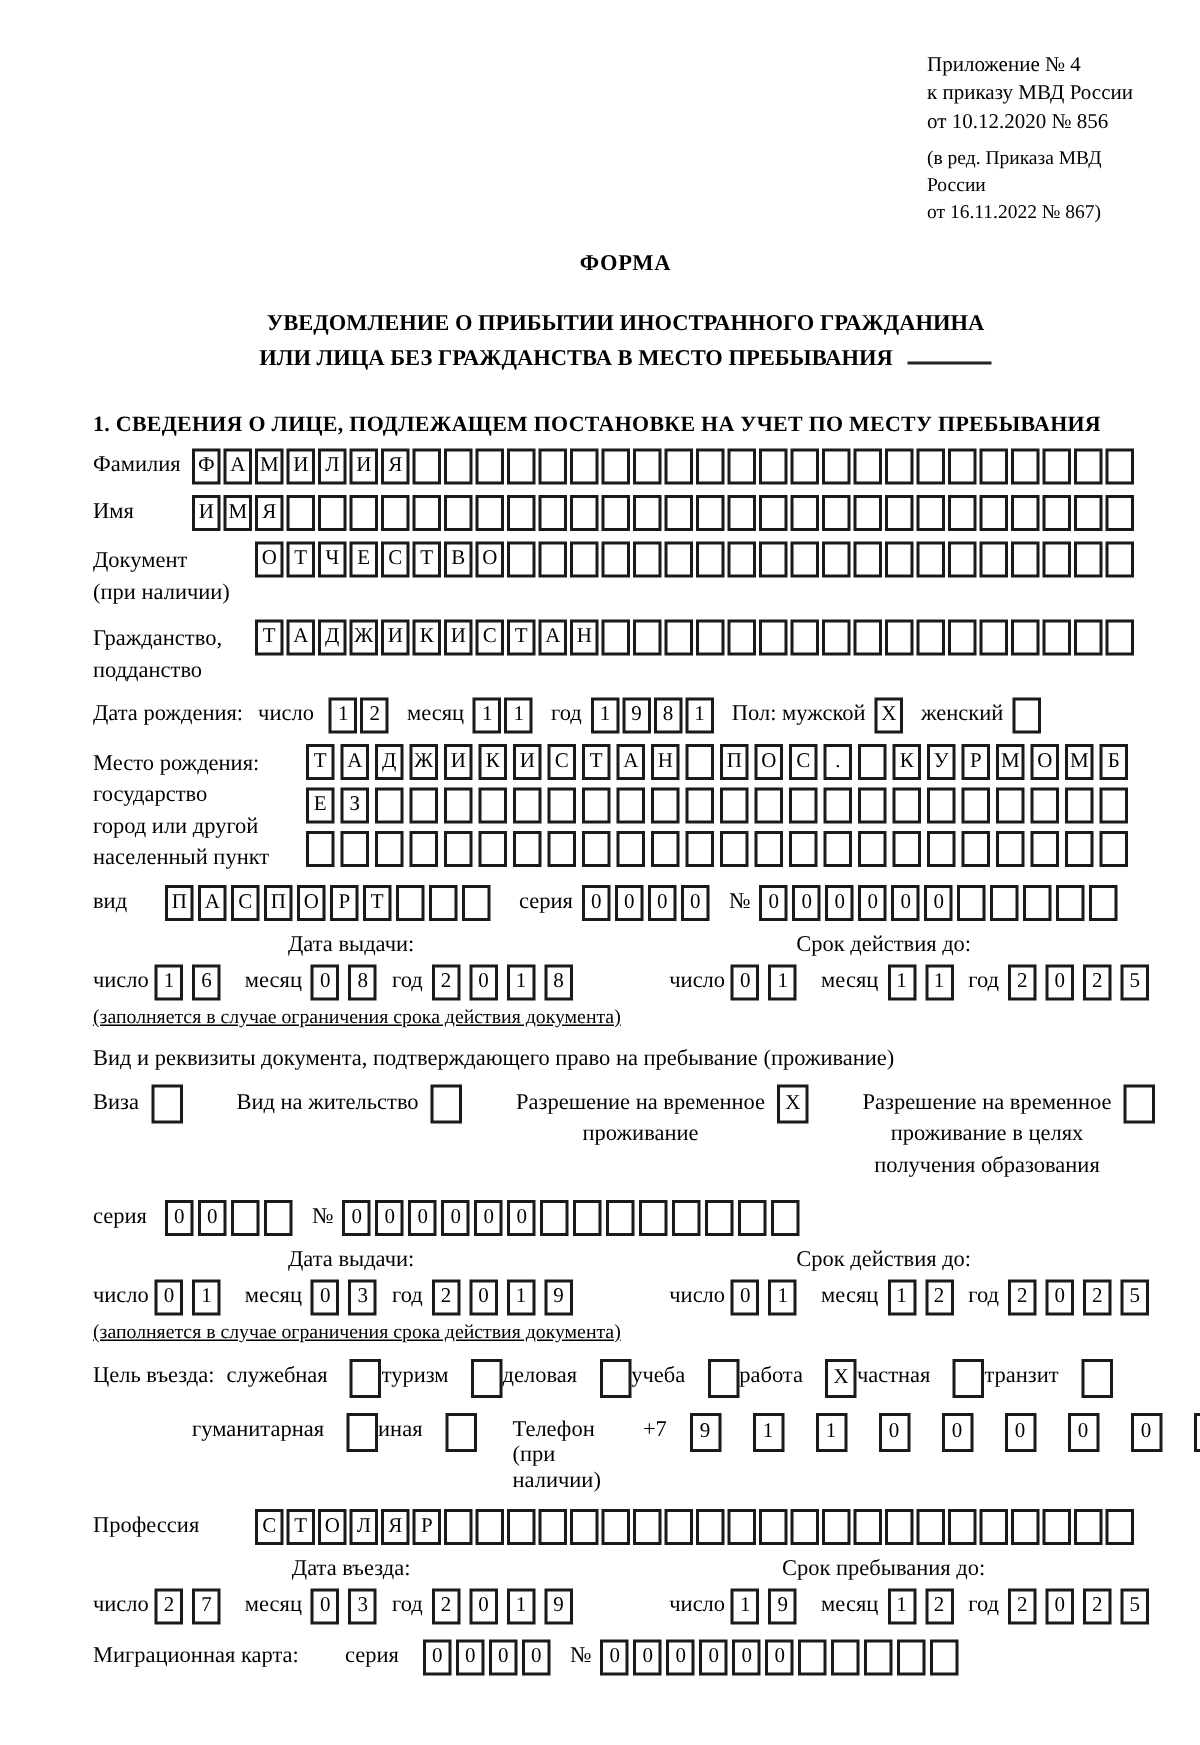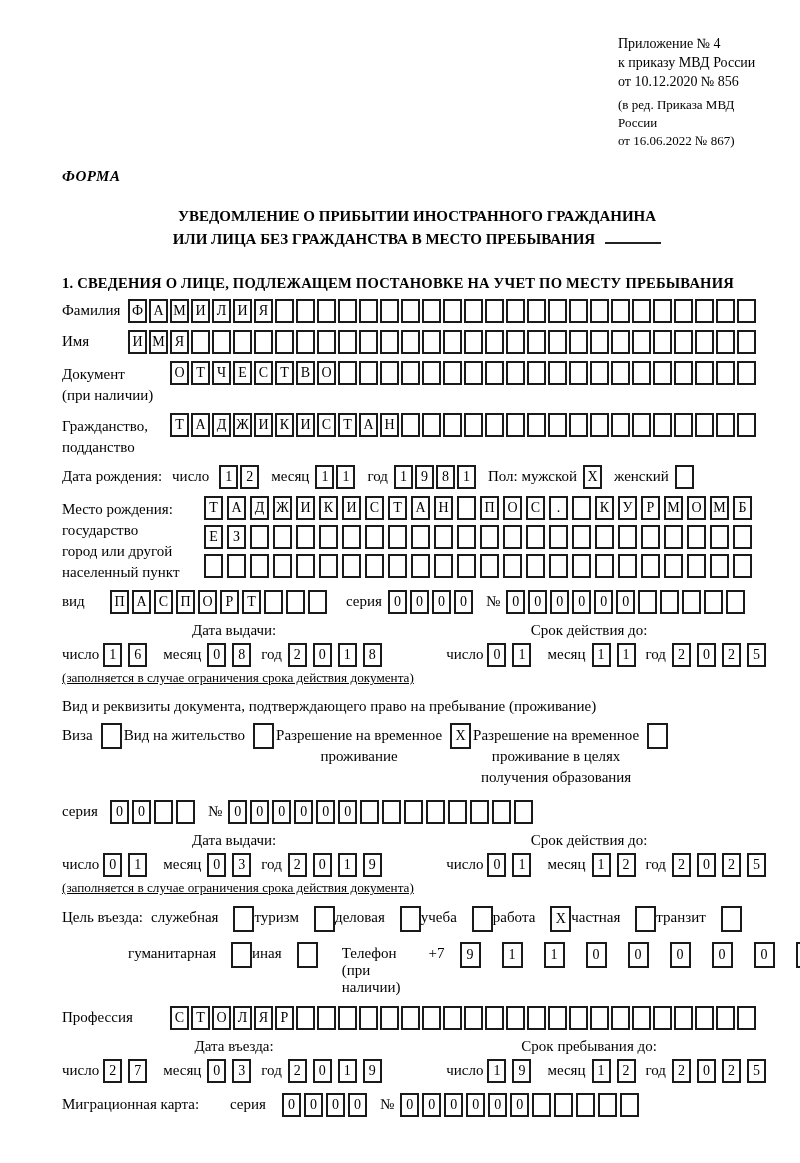--- a/index.html
+++ b/index.html
@@ -9,21 +9,21 @@
     background: #ffffff;
     font-family: "Liberation Serif", serif;
     color: #000;
     font-size: 15px;
   }
   .page { width: 800px; height: 1163px; padding: 34px 28px 10px 62px; overflow: hidden; position: relative; }
 
   
   .annex { margin-left: 556px; line-height: 19px; font-size: 14px; }
   .annex-note { margin-left: 556px; line-height: 18px; font-size: 13px; margin-top: 5px; }
-  .forma { text-align: left; font-weight: bold; font-size: 15px; margin-top: 18px; letter-spacing: .5px; font-style: italic; }
+  .forma { text-align: center; font-weight: bold; font-size: 15px; margin-top: 18px; letter-spacing: .5px; }
   .title { text-align: center; font-weight: bold; font-size: 15px; line-height: 23px; margin-top: 20px; }
   .title-underline { display: inline-block; width: 56px; border-bottom: 2px solid #222; height: 14px; margin-left: 10px; }
   .section-title { font-weight: bold; font-size: 14.6px; margin-top: 24px; letter-spacing: .2px; }
 
   
   .crow { display: flex; align-items: flex-start; margin-top: 7px; }
   .lbl { padding-top: 3px; flex: 0 0 auto; }
   .w66 { width: 66px; }
   .w108 { width: 108px; }
   .w142 { width: 142px; }
@@ -48,21 +48,21 @@
   .center-bold { text-align: center; font-weight: bold; font-size: 14.8px; margin-top: 9px; }
 
   .datepair { display: flex; margin-top: 8px; }
   .dp-half-l { width: 345px; }
   .dp-half-r { flex: 1; }
   .dp-title { text-align: center; margin-bottom: 4px; }
   .note-right { text-align: left; font-size: 13.2px; margin-top: 3px; text-decoration: underline; }
 
   .intro { line-height: 25px; margin-top: 8px; }
 
-  .opt-row { display: flex; margin-top: 4px; }
+  .opt-row { display: flex; justify-content: space-between; margin-top: 4px; }
   .opt { display: flex; align-items: flex-start; }
   .opt .txt { text-align: center; line-height: 21px; padding-top: 2px; }
   .opt .cell { margin-left: 8px; width: 21px; height: 26px; }
 
   .purpose-row { display: flex; align-items: flex-start; margin-top: 10px; }
   .purpose-row .p-lbl { padding-top: 3px; margin-right: 8px; }
   .purpose-row .cell { width: 21px; height: 26px; margin: 0 14px 0 7px; }
   .purpose-row .cell:last-child { margin-right: 0; }
 
   .phone-wrap { display: flex; align-items: flex-start; }
@@ -72,21 +72,21 @@
 
 <div class="page">
 
   <div class="annex">
     <div>Приложение № 4</div>
     <div>к приказу МВД России</div>
     <div>от 10.12.2020 № 856</div>
   </div>
   <div class="annex-note">
     <div>(в ред. Приказа МВД России</div>
-    <div>от 16.06.2022 № 867)</div>
+    <div>от 16.11.2022 № 867)</div>
   </div>
   <div class="forma">ФОРМА</div>
 
   <div class="title">
     <div>УВЕДОМЛЕНИЕ О ПРИБЫТИИ ИНОСТРАННОГО ГРАЖДАНИНА</div>
     <div><span>ИЛИ ЛИЦА БЕЗ ГРАЖДАНСТВА В МЕСТО ПРЕБЫВАНИЯ</span><span class="title-underline"></span></div>
   </div>
 
   <div class="section-title">1. СВЕДЕНИЯ О ЛИЦЕ, ПОДЛЕЖАЩЕМ ПОСТАНОВКЕ НА УЧЕТ ПО МЕСТУ ПРЕБЫВАНИЯ</div>
 

